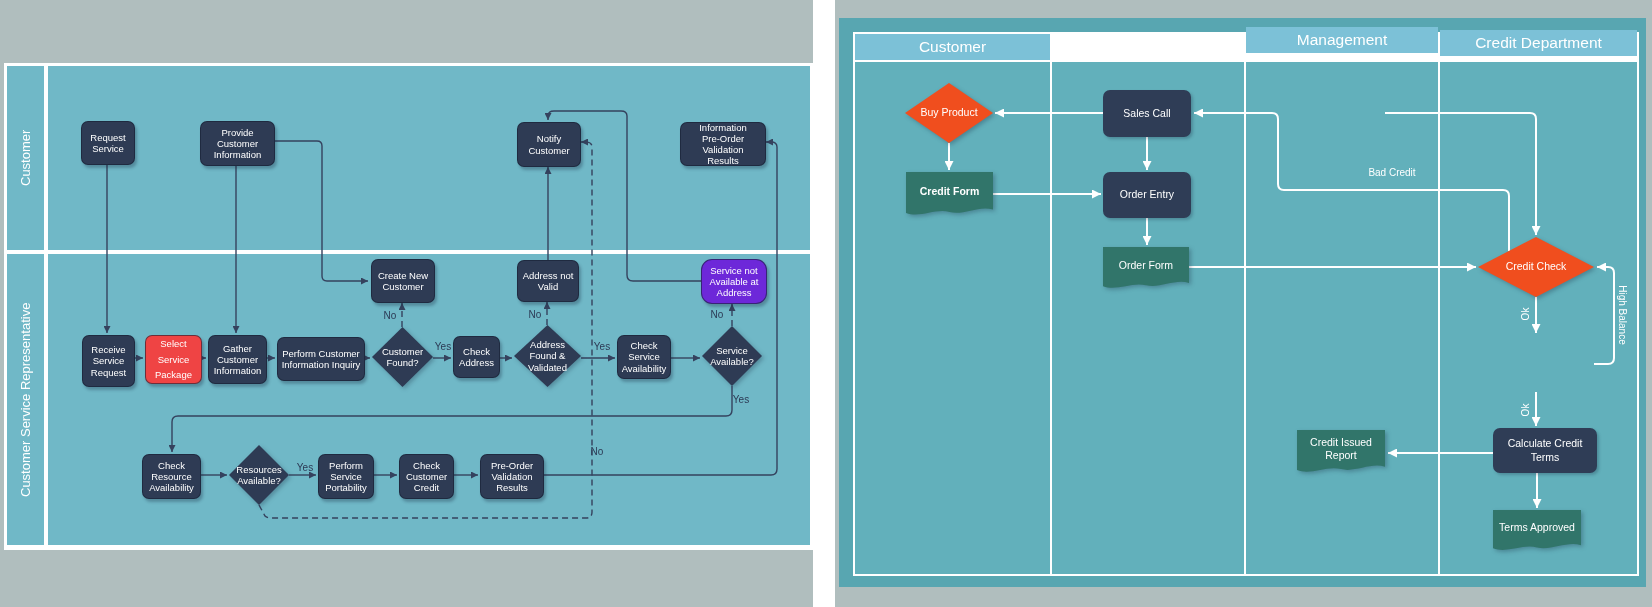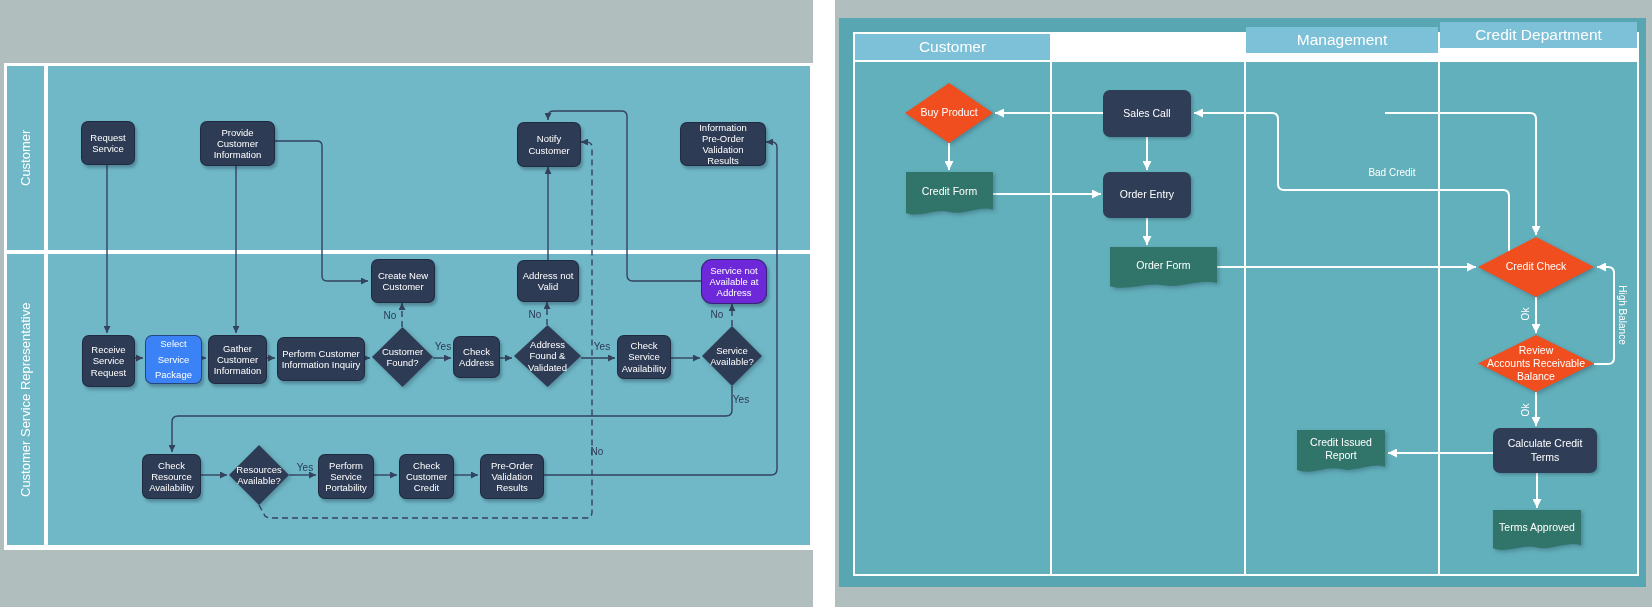--- a/index.html
+++ b/index.html
@@ -109,21 +109,21 @@
       <div class="node process" style="left: 697px; top: 196px; width: 64px; height: 43px; background: #6d28d9; border-radius: 11px;">
         <div class="lbl">Service not
 Available at
 Address</div>
       </div>
       <div class="node process" style="left: 78px; top: 272px; width: 51px; height: 50px; background: rgb(46, 59, 84);">
         <div class="lbl">Receive
 Service
 Request</div>
       </div>
-      <div class="node process spread" style="left: 141px; top: 272px; width: 55px; height: 47px; background: #3b82f6;">
+      <div class="node process spread" style="left: 141px; top: 272px; width: 55px; height: 47px; background: #ef4444;">
         <div class="lbl">Select
 Service
 Package</div>
       </div>
       <div class="node process" style="left: 204px; top: 272px; width: 57px; height: 47px; background: rgb(46, 59, 84);">
         <div class="lbl">Gather
 Customer
 Information</div>
       </div>
       <div class="node process" style="left: 273px; top: 274px; width: 86px; height: 42px; background: rgb(46, 59, 84);">
@@ -195,21 +195,21 @@
       <div class="elabel" style="left: 713px; top: 251px; color: rgb(44, 58, 85);">No</div>
       <div class="elabel" style="left: 737px; top: 336px; color: rgb(44, 58, 85);">Yes</div>
       <div class="elabel" style="left: 301px; top: 404px; color: rgb(44, 58, 85);">Yes</div>
       <div class="elabel" style="left: 593px; top: 388px; color: rgb(44, 58, 85);">No</div>
     </div>
 
   <div id="right-panel" class="panel right">
     <div id="rp-frame"></div>
     <div class="cell rp-head" style="left:16px;top:16px;width:195px;height:26px;">Customer</div>
     <div class="cell rp-head" style="left:407px;top:9px;width:192px;height:26px;">Management</div>
-    <div class="cell rp-head" style="left:601px;top:4px;width:197px;height:26px;">Credit Department</div>
+    <div class="cell rp-head" style="left:601px;top:12px;width:197px;height:26px;">Credit Department</div>
     <div class="cell rp-body" style="left:16px;top:44px;width:195px;height:512px;"></div>
     <div class="cell rp-body" style="left:213px;top:44px;width:192px;height:512px;"></div>
     <div class="cell rp-body" style="left:407px;top:44px;width:192px;height:512px;"></div>
     <div class="cell rp-body" style="left:601px;top:44px;width:197px;height:512px;"></div>
   <svg class="wires" width="807" height="569">
         <defs>
           <marker id="credit-approval-flowchart-arrow" markerUnits="userSpaceOnUse" markerWidth="9" markerHeight="9" refX="9" refY="4.5" orient="auto">
             <path d="M0,0 L9,4.5 L0,9 Z" fill="#ffffff"></path>
           </marker>
         </defs>
@@ -226,58 +226,50 @@
         <path d="M755,346 L769,346 Q775,346 775,340 L775,255 Q775,249 769,249 L758,249" fill="none" stroke="#ffffff" stroke-width="2" marker-end="url(#credit-approval-flowchart-arrow)"></path>
         <path d="M654,435 L549,435" fill="none" stroke="#ffffff" stroke-width="2" marker-end="url(#credit-approval-flowchart-arrow)"></path>
         <path d="M698,455 L698,490" fill="none" stroke="#ffffff" stroke-width="2" marker-end="url(#credit-approval-flowchart-arrow)"></path>
       </svg>
       <div class="node decision" style="left: 66px; top: 65px; width: 88px; height: 60px;">
         <svg class="shape" viewBox="0 0 100 100" preserveAspectRatio="none">
           <polygon points="50,0 100,50 50,100 0,50" fill="#f04e1e"></polygon>
         </svg>
         <div class="lbl">Buy Product</div>
       </div>
-      <div class="node document" style="left: 67px; top: 154px; width: 87px; height: 47px;">
+      <div class="node document" style="left: 67px; top: 154px; width: 87px; height: 47px; font-weight: bold;">
         <svg class="shape" viewBox="0 0 100 100" preserveAspectRatio="none">
           <path d="M0,0 H100 V80 C84,70 66,93 50,85 C33,77 16,99 0,87 Z" fill="#31756a"></path>
         </svg>
         <div class="lbl">Credit Form</div>
       </div>
       <div class="node process" style="left: 264px; top: 72px; width: 88px; height: 47px; background: rgb(47, 61, 86);">
         <div class="lbl">Sales Call</div>
       </div>
       <div class="node process" style="left: 264px; top: 154px; width: 88px; height: 46px; background: rgb(47, 61, 86);">
         <div class="lbl">Order Entry</div>
       </div>
-      <div class="node document" style="left: 264px; top: 229px; width: 107px; height: 45px; margin-left: 7px;">
+      <div class="node document" style="left: 264px; top: 229px; width: 86px; height: 45px;">
         <svg class="shape" viewBox="0 0 100 100" preserveAspectRatio="none">
           <path d="M0,0 H100 V80 C84,70 66,93 50,85 C33,77 16,99 0,87 Z" fill="#31756a"></path>
         </svg>
         <div class="lbl">Order Form</div>
       </div>
       <div class="node document" style="left: 458px; top: 412px; width: 88px; height: 46px;">
         <svg class="shape" viewBox="0 0 100 100" preserveAspectRatio="none">
           <path d="M0,0 H100 V80 C84,70 66,93 50,85 C33,77 16,99 0,87 Z" fill="#31756a"></path>
         </svg>
         <div class="lbl">Credit Issued
 Report</div>
       </div>
       <div class="node decision" style="left: 639px; top: 219px; width: 116px; height: 60px;">
         <svg class="shape" viewBox="0 0 100 100" preserveAspectRatio="none">
           <polygon points="50,0 100,50 50,100 0,50" fill="#f04e1e"></polygon>
         </svg>
         <div class="lbl">Credit Check</div>
-      </div>
-      <div class="node decision" style="left: 639px; top: 317px; width: 116px; height: 57px;">
-        <svg class="shape" viewBox="0 0 100 100" preserveAspectRatio="none">
-          <polygon points="50,0 100,50 50,100 0,50" fill="#f04e1e"></polygon>
-        </svg>
-        <div class="lbl">Review
-Accounts Receivable
-Balance</div>
       </div>
       <div class="node process" style="left: 654px; top: 410px; width: 88px; height: 45px; background: rgb(47, 61, 86); padding-left: 16px;">
         <div class="lbl">Calculate Credit
 Terms</div>
       </div>
       <div class="node document" style="left: 654px; top: 492px; width: 88px; height: 44px;">
         <svg class="shape" viewBox="0 0 100 100" preserveAspectRatio="none">
           <path d="M0,0 H100 V80 C84,70 66,93 50,85 C33,77 16,99 0,87 Z" fill="#31756a"></path>
         </svg>
         <div class="lbl">Terms Approved</div>

